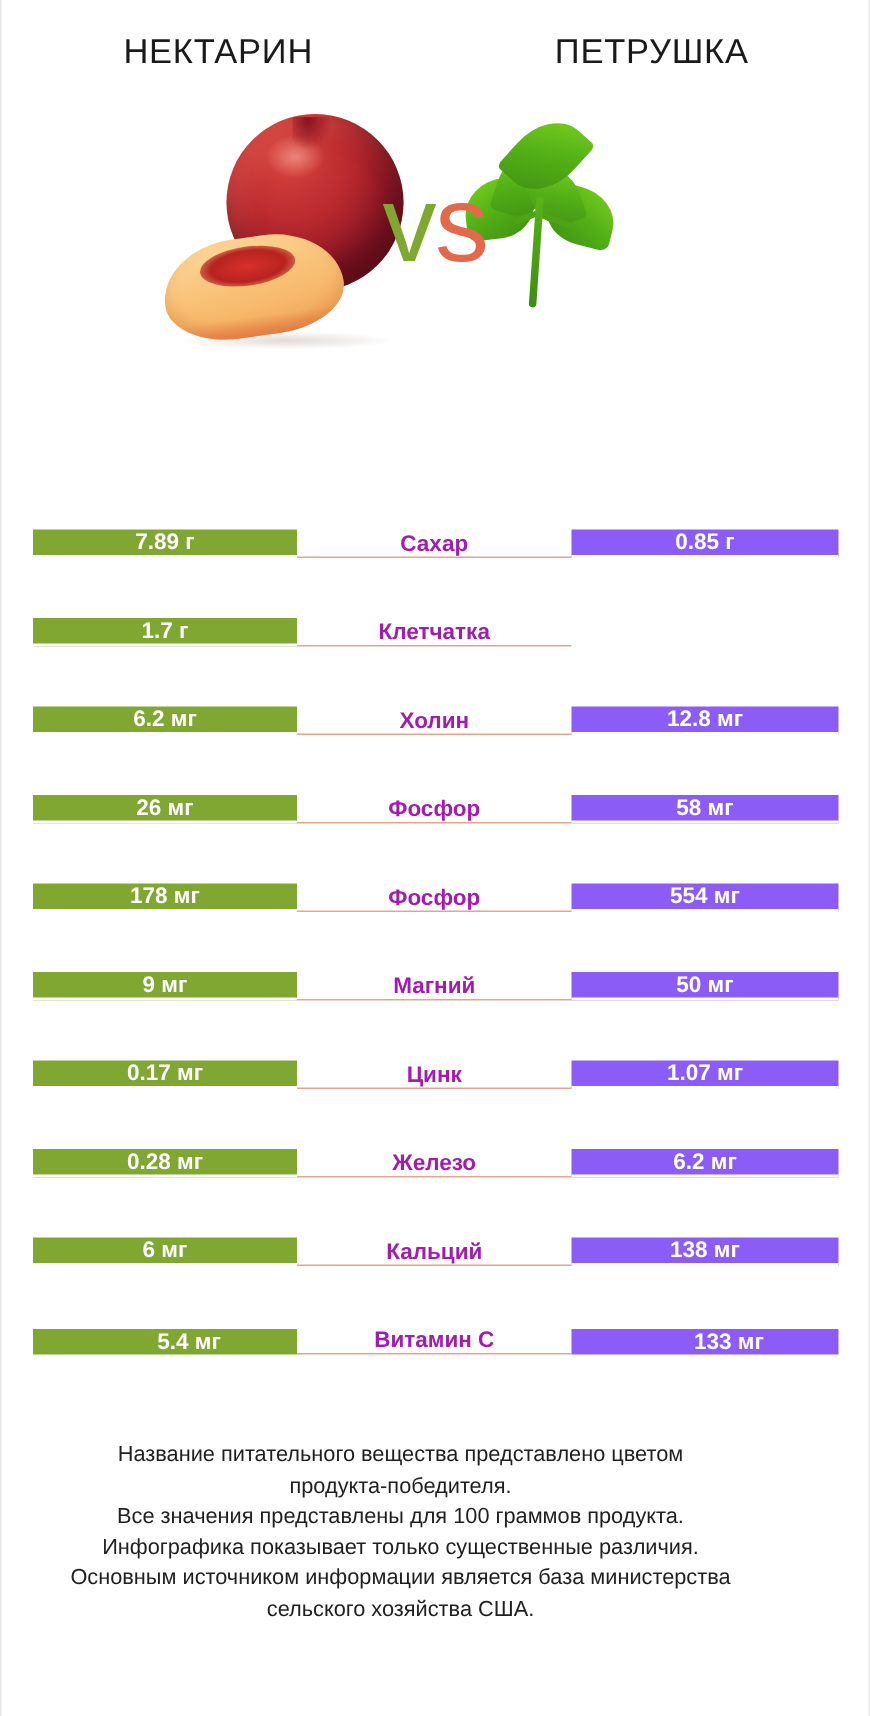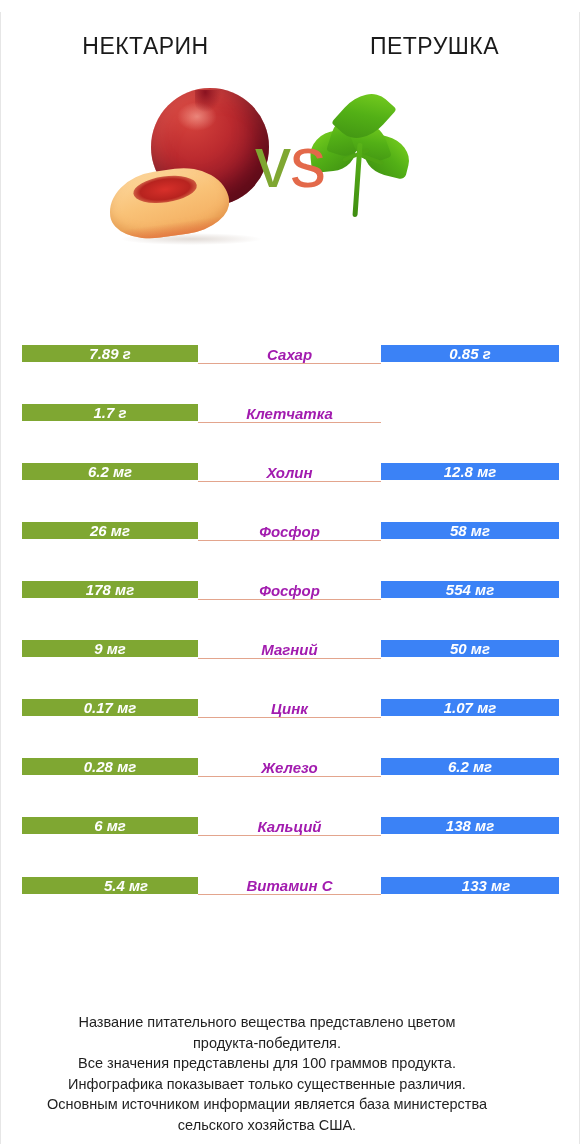--- a/index.html
+++ b/index.html
@@ -24,21 +24,20 @@
     border-right: 1px solid #e6e6e6;
     background: #fff;
   }
 
   
   .titles {
     display: flex;
     width: 100%;
     padding-top: 22px;
     box-sizing: border-box;
-    margin-top: 12px;
   }
   .title-cell {
     flex: 1 1 50%;
     text-align: center;
     font-size: 23px;
     font-weight: 400;
     letter-spacing: 0.5px;
     color: #1a1a1a;
     line-height: 1.1;
   }
@@ -224,22 +223,21 @@
   .table {
     position: absolute;
     left: 21px;
     top: 313px;
     width: 537px;
   }
   .row {
     display: flex;
     width: 100%;
     height: 59px;
-    align-items: center;
-    font-style: italic;
+    align-items: flex-end;
   }
   .cell {
     display: flex;
     align-items: center;
     justify-content: center;
     font-size: 15px;
     box-sizing: border-box;
     white-space: nowrap;
   }
   .cell-left {
@@ -251,41 +249,40 @@
   }
   .cell-mid {
     width: 183px;
     background: #ffffff;
     color: #a21caf;
     font-weight: 700;
     border-bottom: 1px solid #E3A58D;
   }
   .cell-right {
     width: 178px;
-    background: #3b82f6;
+    background: #8b5cf6;
     color: #ffffff;
     font-weight: 700;
     border-bottom: 2px solid #ffffff;
   }
   .row:last-child .cell-left,
   .row:last-child .cell-right { border-bottom: none; padding-left: 32px; }
 
   
   .footer {
     position: absolute;
     left: 0;
     top: 960px;
     width: 532px;
     text-align: center;
     font-size: 14.5px;
     line-height: 1.42;
     color: #1f1f1f;
     padding: 0 32px;
     box-sizing: border-box;
-    margin-top: 40px;
   }
   .footer div { white-space: normal; }
 </style>
 </head>
 <body>
 
 <div class="page">
 
   <div class="titles">
     <div class="title-cell">НЕКТАРИН</div>

